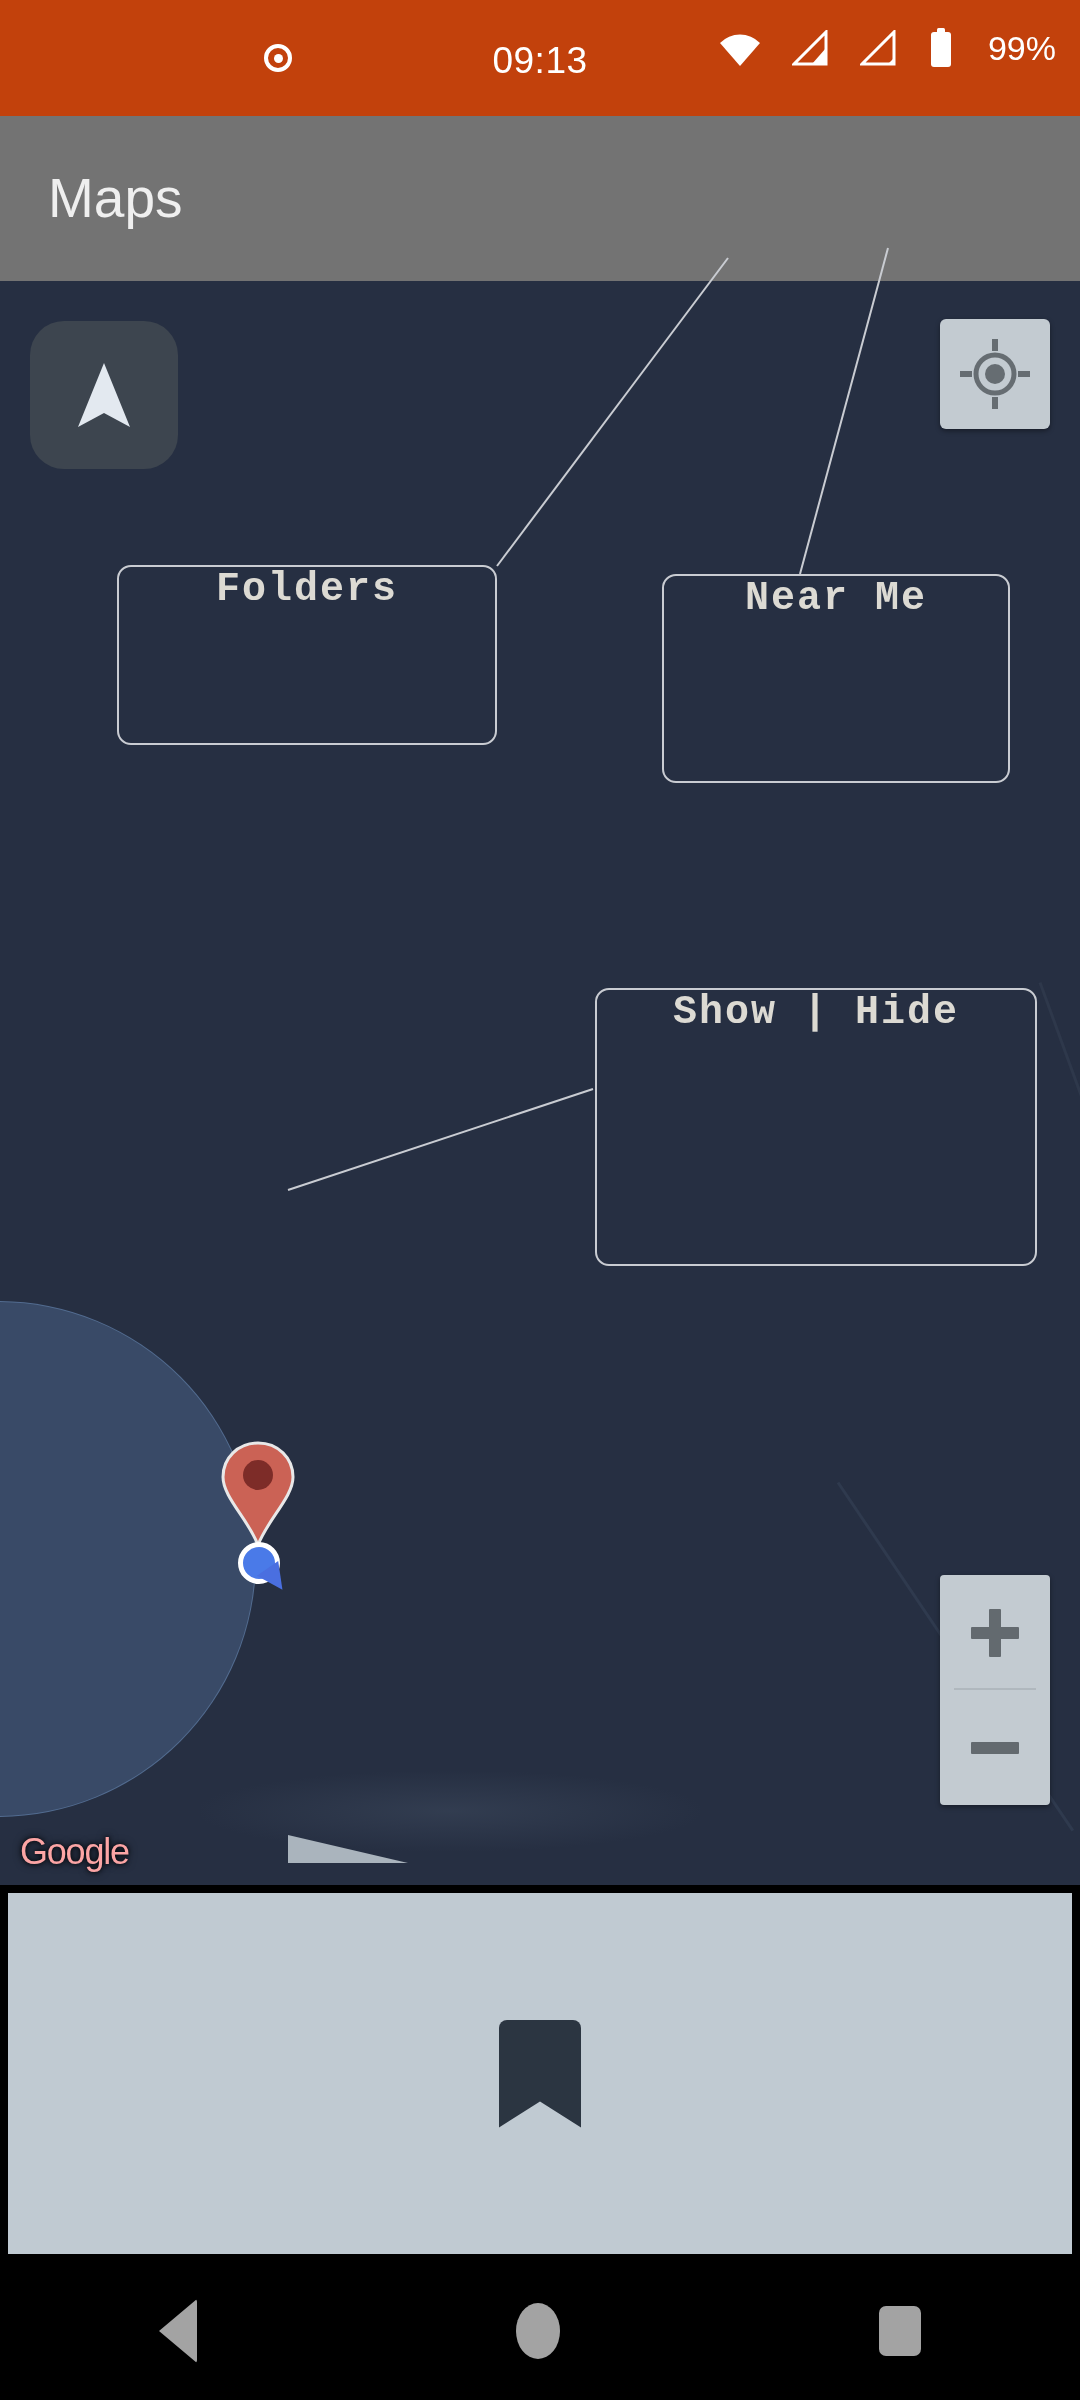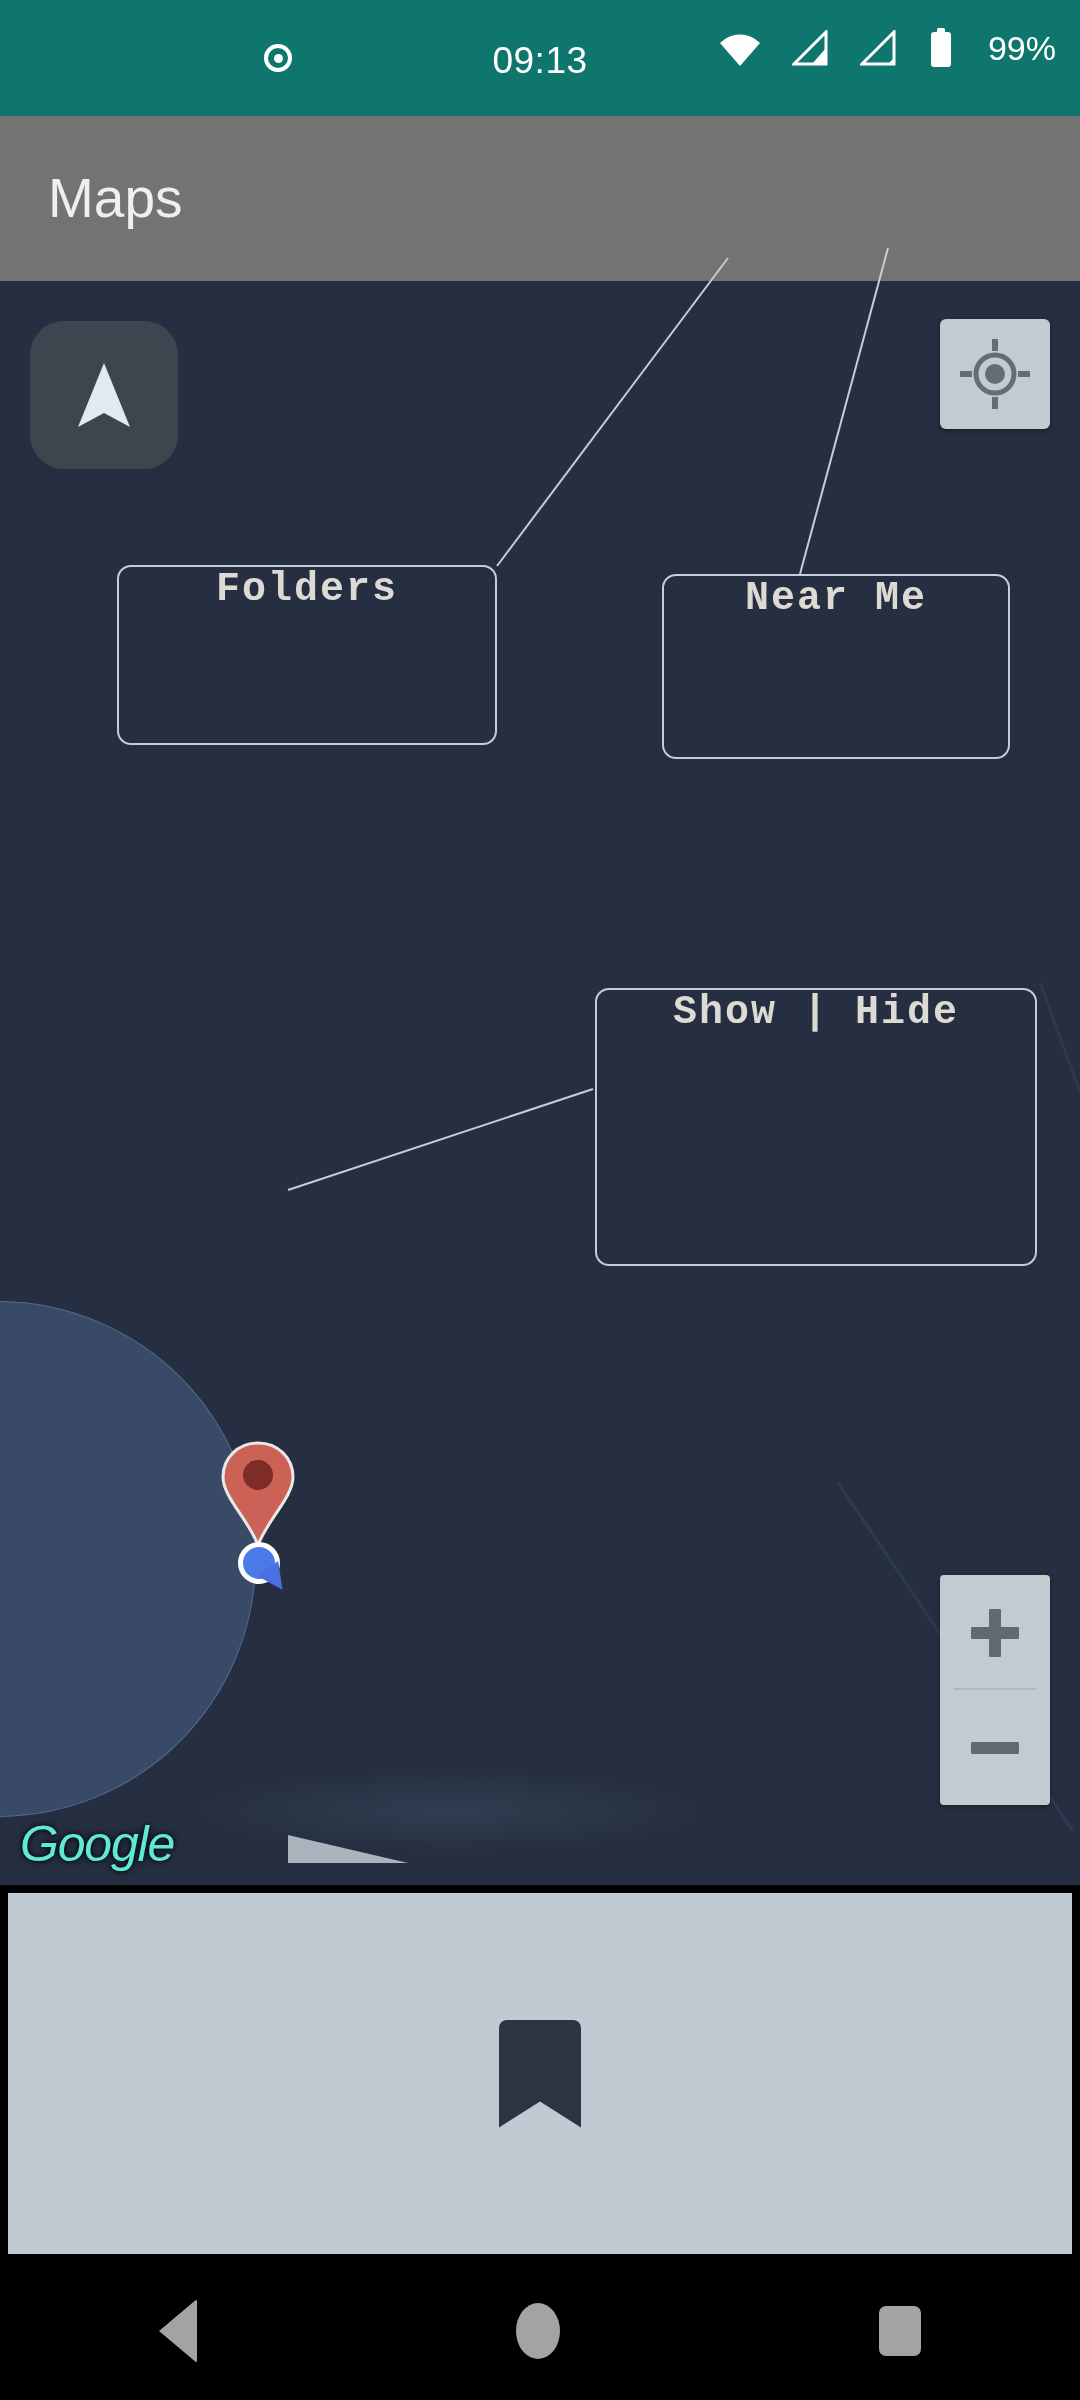--- a/index.html
+++ b/index.html
@@ -13,21 +13,21 @@
   #screen {
     position:relative;
     width:1080px; height:2400px;
     background:#000;
   }
 
   
   #status-bar {
     position:absolute; left:0; top:0;
     width:1080px; height:116px;
-    background:#0f766e;
+    background:#c2410c;
     display:flex; align-items:center;
   }
   #status-rec-icon {
     position:absolute; left:264px; top:44px;
     width:28px; height:28px;
     border:4px solid #fff; border-radius:50%;
     display:flex; align-items:center; justify-content:center;
   }
   #status-rec-icon::after {
     content:""; width:9px; height:9px; border-radius:50%; background:#fff;
@@ -175,25 +175,24 @@
   #zoom-in-button::after {
     content:""; position:absolute; left:14px; right:14px; bottom:0;
     height:2px; background:#b0b8be;
   }
   .plus-h { position:absolute; width:48px; height:12px; background:#636a6f; border-radius:1px; }
   .plus-v { position:absolute; width:12px; height:48px; background:#636a6f; border-radius:1px; }
   .minus-h { position:absolute; width:48px; height:12px; background:#636a6f; border-radius:1px; }
 
   #google-logo {
     position:absolute; left:20px; bottom:12px;
-    color:#5eead4; font-size:50px; font-weight:400;
+    color:#fca5a5; font-size:36px; font-weight:400;
     letter-spacing:-1.2px;
     font-family:"Liberation Sans", sans-serif;
     text-shadow:0 0 4px rgba(0,0,0,.85), 0 0 9px rgba(0,0,0,.7);
-    font-style:italic;
   }
 
   
   #annotation-layer {
     position:absolute; left:0; top:0;
     width:1080px; height:2400px;
     pointer-events:none;
   }
   .callout {
     position:absolute;
@@ -203,21 +202,21 @@
     align-items:center; justify-content:flex-start;
     color:#dcdad3;
     font-family:"Liberation Mono", monospace;
     font-size:40px;
     font-weight:700;
     letter-spacing:2px;
     text-align:center;
     background:transparent;
   }
   #callout-folders { left:117px; top:565px; width:380px; height:180px; }
-  #callout-near-me { left:662px; top:574px; width:348px; height:185px; }
+  #callout-near-me { left:662px; top:574px; width:348px; height:209px; }
   #callout-alt     { left:595px; top:988px; width:442px; height:278px; }
 
   
   #bottom-sheet {
     position:absolute; left:0; top:1885px;
     width:1080px; height:377px;
     background:#000;
     display:flex; align-items:center; justify-content:center;
     padding:8px;
   }

